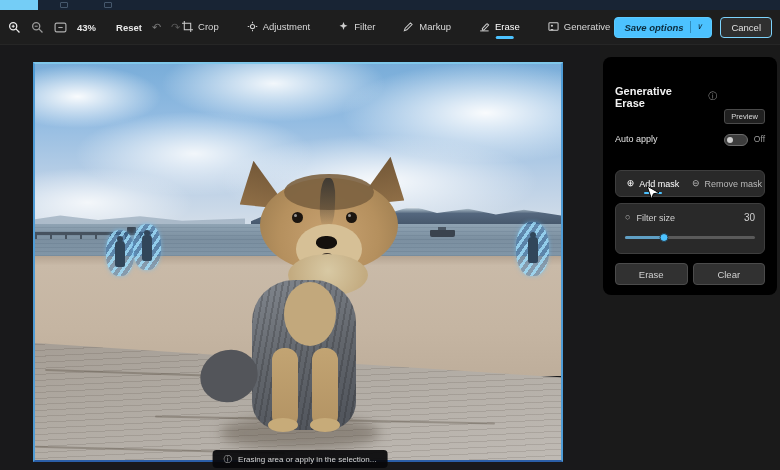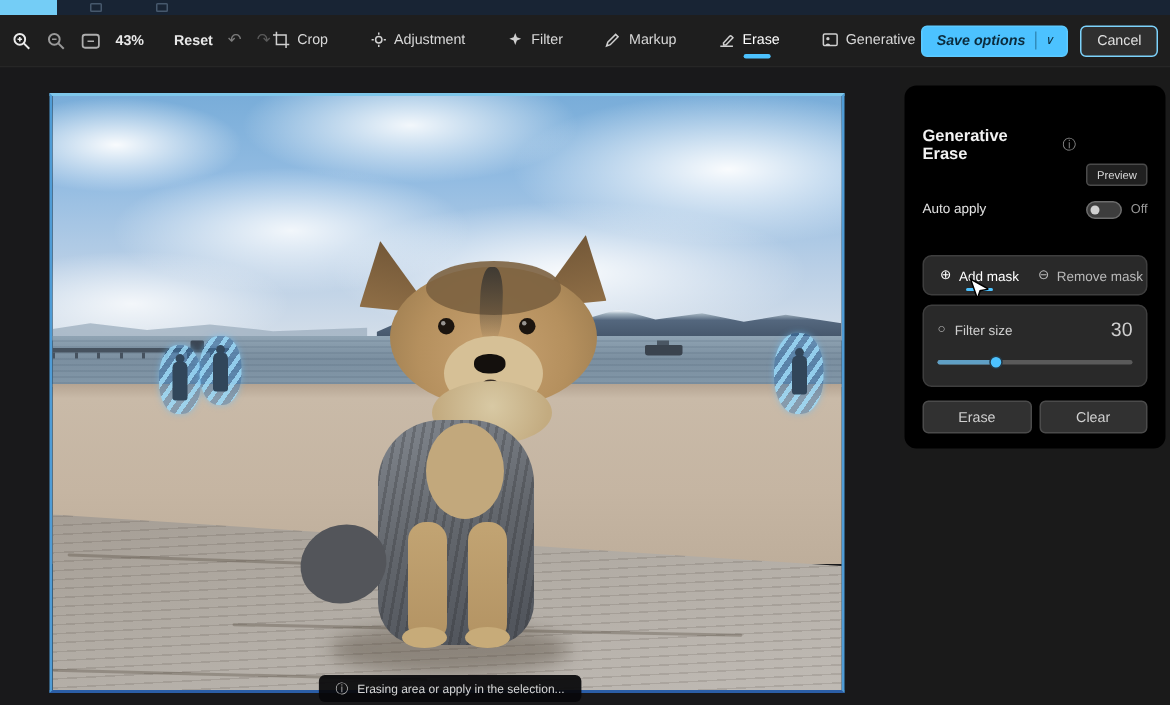--- a/index.html
+++ b/index.html
@@ -152,21 +152,21 @@
   .mask-btn { position:relative; flex:1; display:flex; align-items:center; justify-content:center; gap:5px;
     cursor:pointer; color:#b9b9b9; font-size:9px; }
   .mask-btn .mico { font-size:9px; line-height:1; }
   .mask-btn.active { color:#ffffff; }
   .mask-btn.active .mbar { position:absolute; bottom:2px; left:50%; transform:translateX(-50%);
     width:18px; height:2.5px; border-radius:2px; background:#4cc2ff; }
   .brush-box { padding:8px 9px 11px; margin-bottom:9px; }
   .brush-row { display:flex; align-items:center; gap:6px; }
   .brush-ico { color:#b5b5b5; font-size:9px; line-height:1; }
   .brush-label { flex:1; color:#cfcfcf; font-size:9px; }
-  .brush-value { color:#cfcfcf; font-size:13px;text-align:right; }
+  .brush-value { color:#cfcfcf; font-size:10px;text-align:right; }
   .slider { position:relative; margin-top:10px; height:9px; cursor:pointer; }
   .slider .track { position:absolute; left:0; right:0; top:3px; height:3px; border-radius:2px; background:#5a5a5a; }
   .slider .fill { position:absolute; left:0; top:3px; height:3px; border-radius:2px; background:#5f9fc4; }
   .slider .thumb { position:absolute; top:0px; width:9px; height:9px; border-radius:50%;
     background:#4cc2ff; border:1.5px solid #243845; transform:translateX(-50%); }
   .btn-row { display:flex; gap:5px; }
   .act-btn { flex:1; height:22px; background:#313131; border:1px solid #4b4b4b; border-radius:4px;
     color:#d0d0d0; font-size:9.5px; cursor:pointer; font-family:inherit; }
   .cursor { position:absolute; left:46px; top:140px; z-index:20; pointer-events:none; }
 </style>

